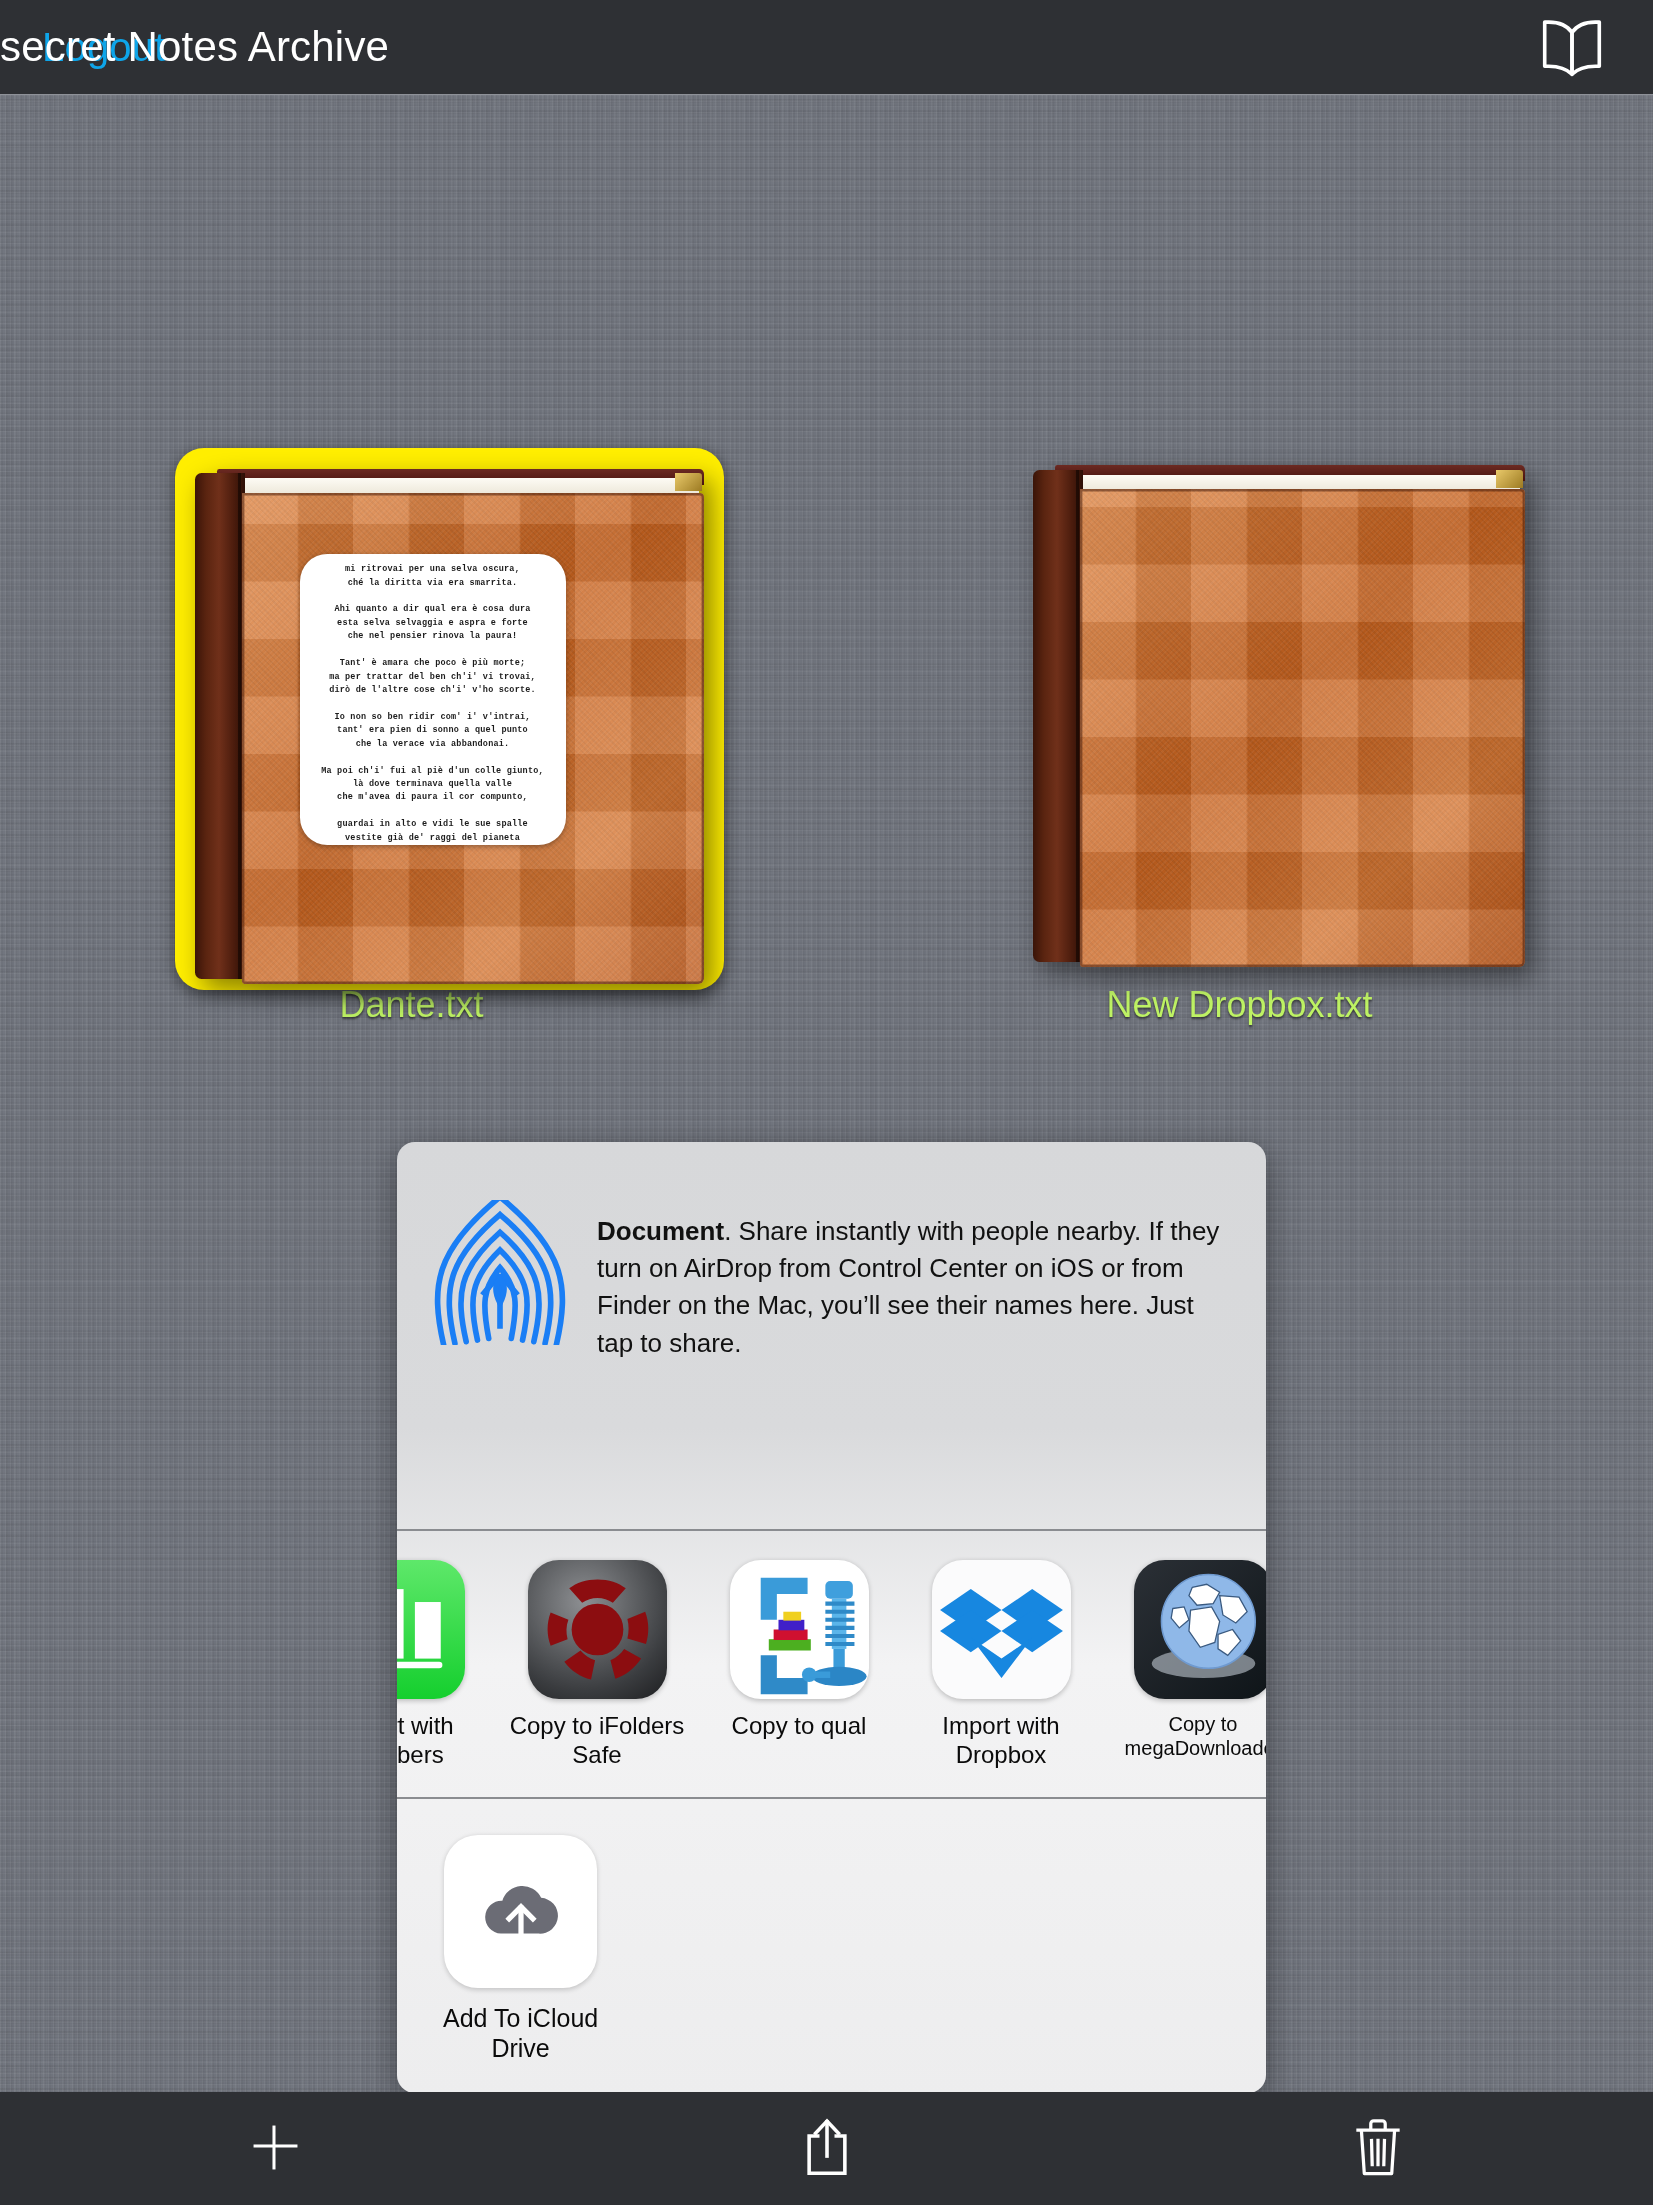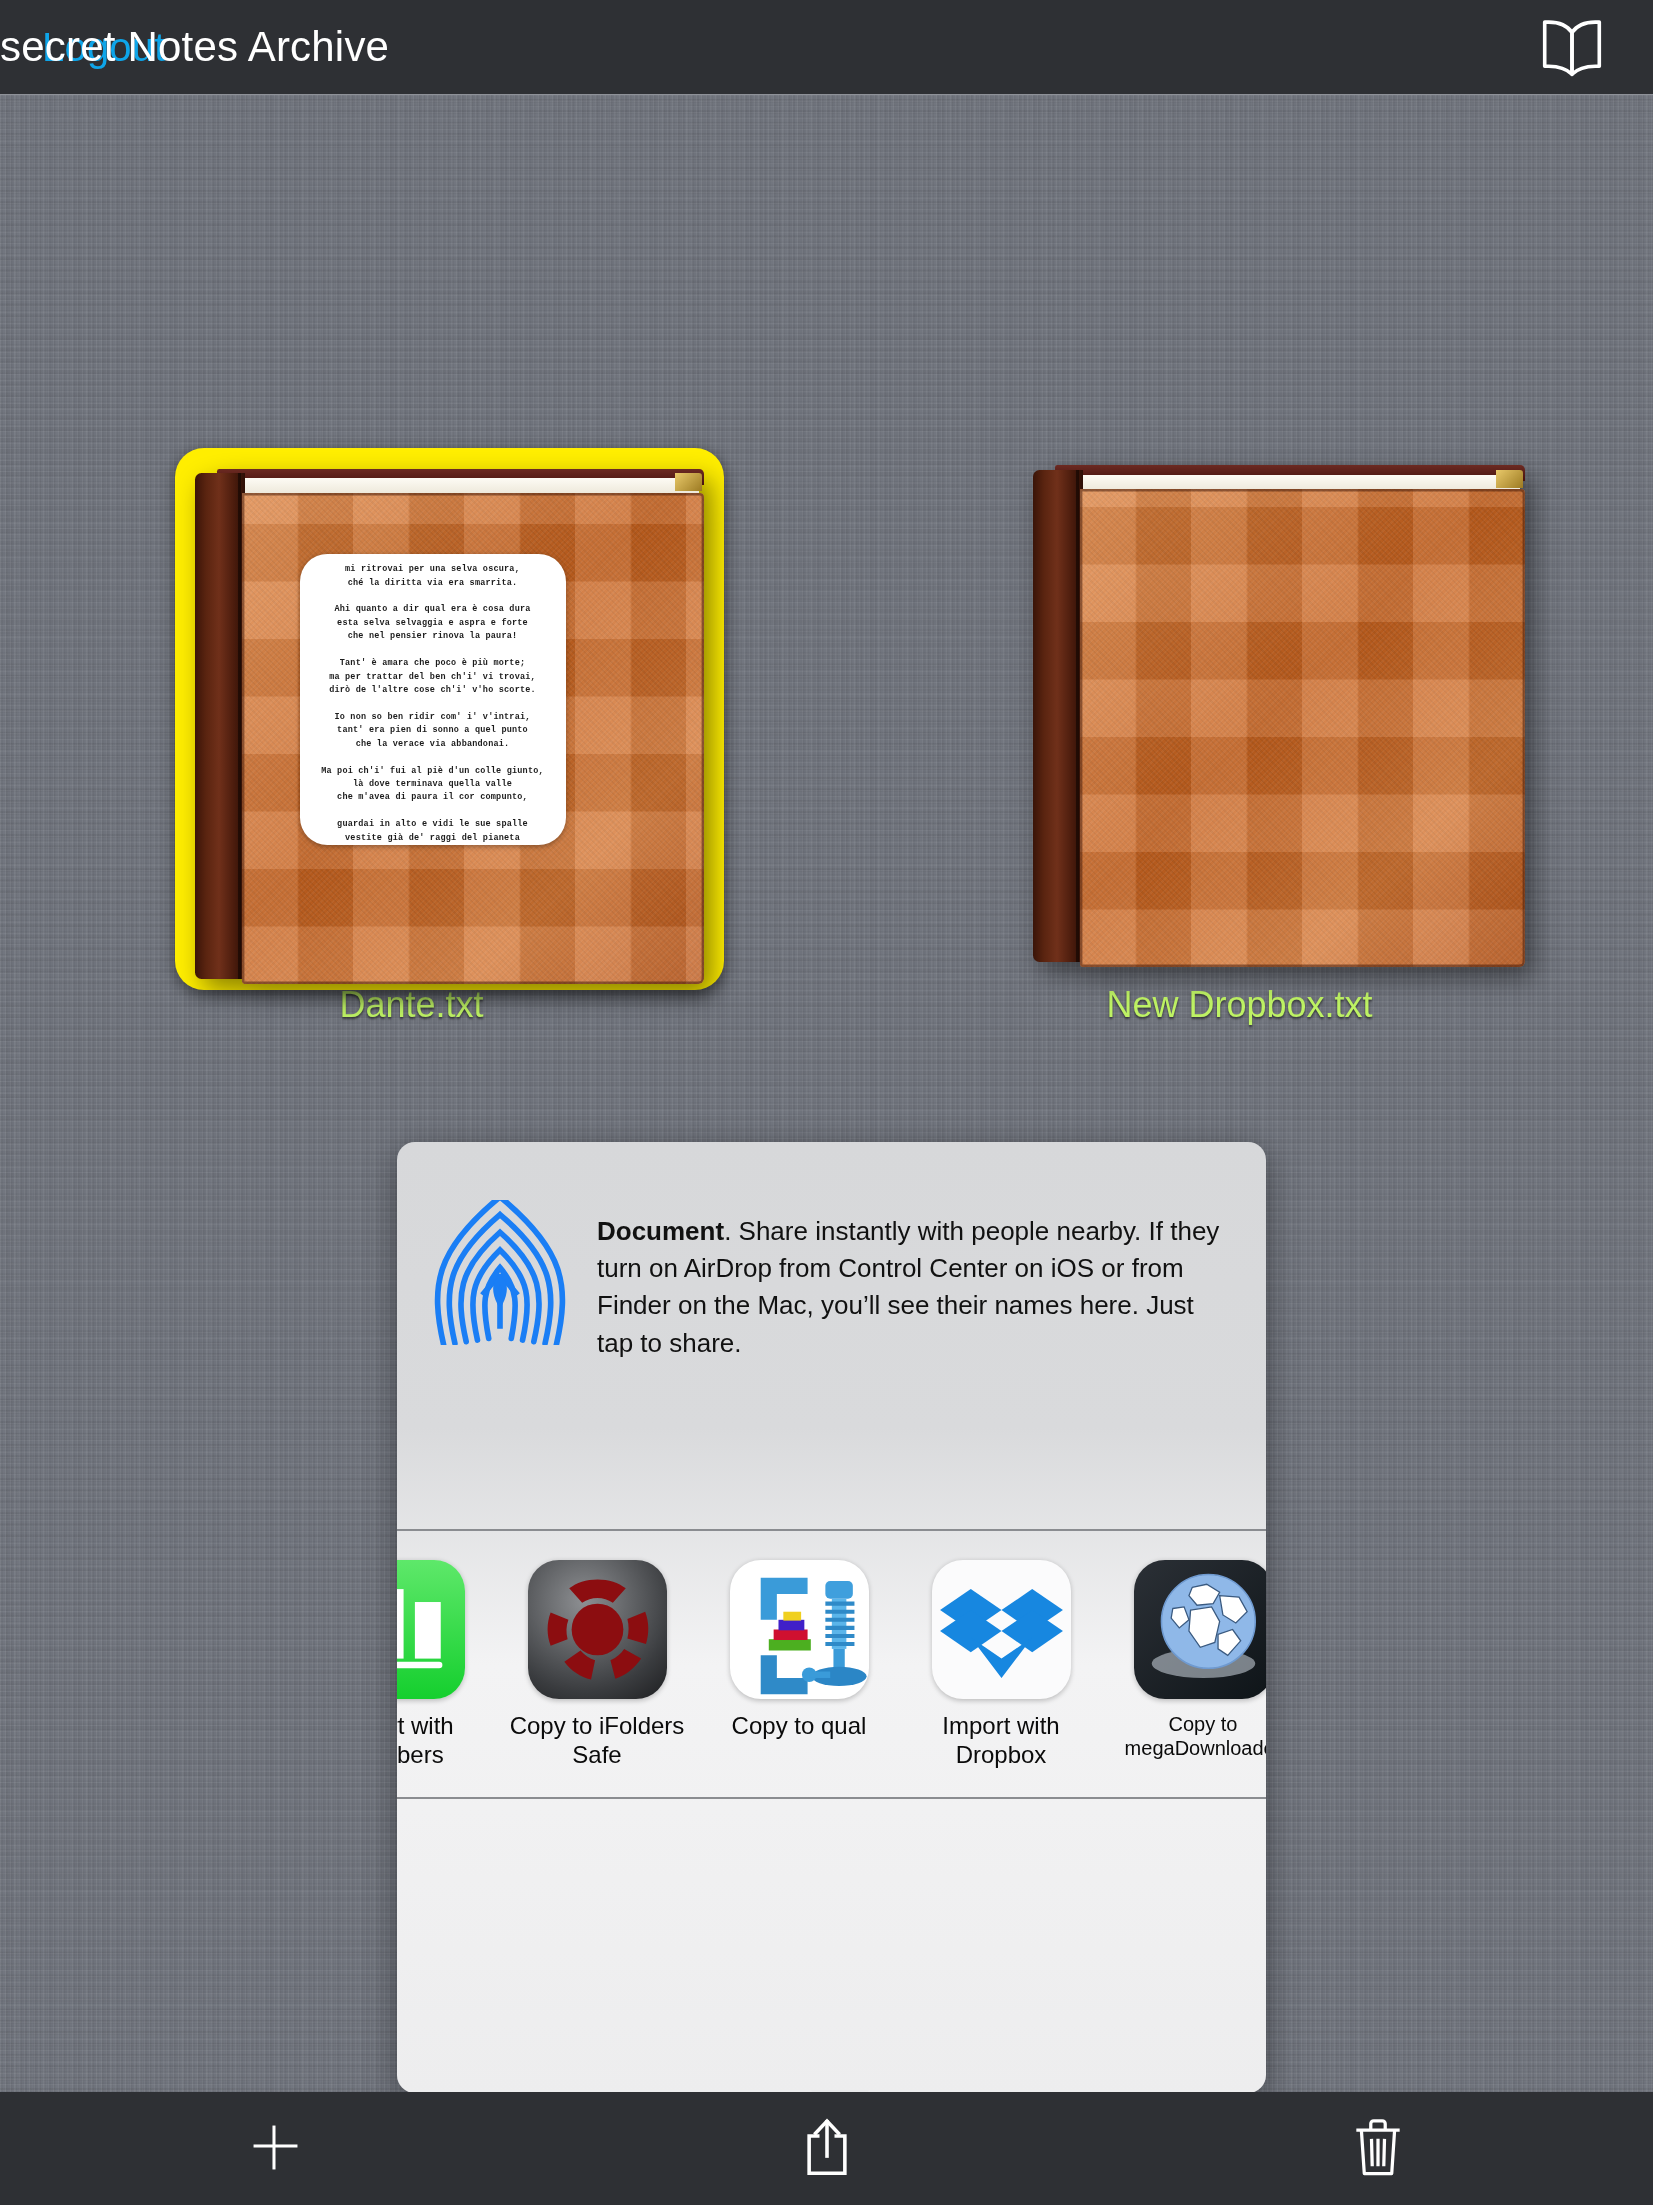--- a/index.html
+++ b/index.html
@@ -438,20 +438,32 @@
       </div>
       <div class="app-label small">Copy to megaDownloader</div>
     </div>
 
   </div>
 
   <div class="sheet-divider" id="div2"></div>
 
   <div class="action-row">
 
+    <div class="action-cell">
+      <div class="action-tile">
+        <svg viewBox="0 0 120 110" width="90" height="82">
+          <path d="M33 84 a22 22 0 0 1 2 -44 a28 28 0 0 1 52 -4 a20 20 0 0 1 -3 48 z" fill="#6b6c75"></path>
+          <g stroke="#ffffff" stroke-width="7" fill="none" stroke-linecap="square">
+            <path d="M60 92 L60 50"></path>
+            <path d="M44 64 L60 48 L76 64"></path>
+          </g>
+        </svg>
+      </div>
+      <div class="action-label">Add To iCloud Drive</div>
+    </div>
 
 
   </div>
 
 </div>
 <div id="popover-arrow"></div>
 
 <div id="toolbar">
 
   <button class="tb-btn">

